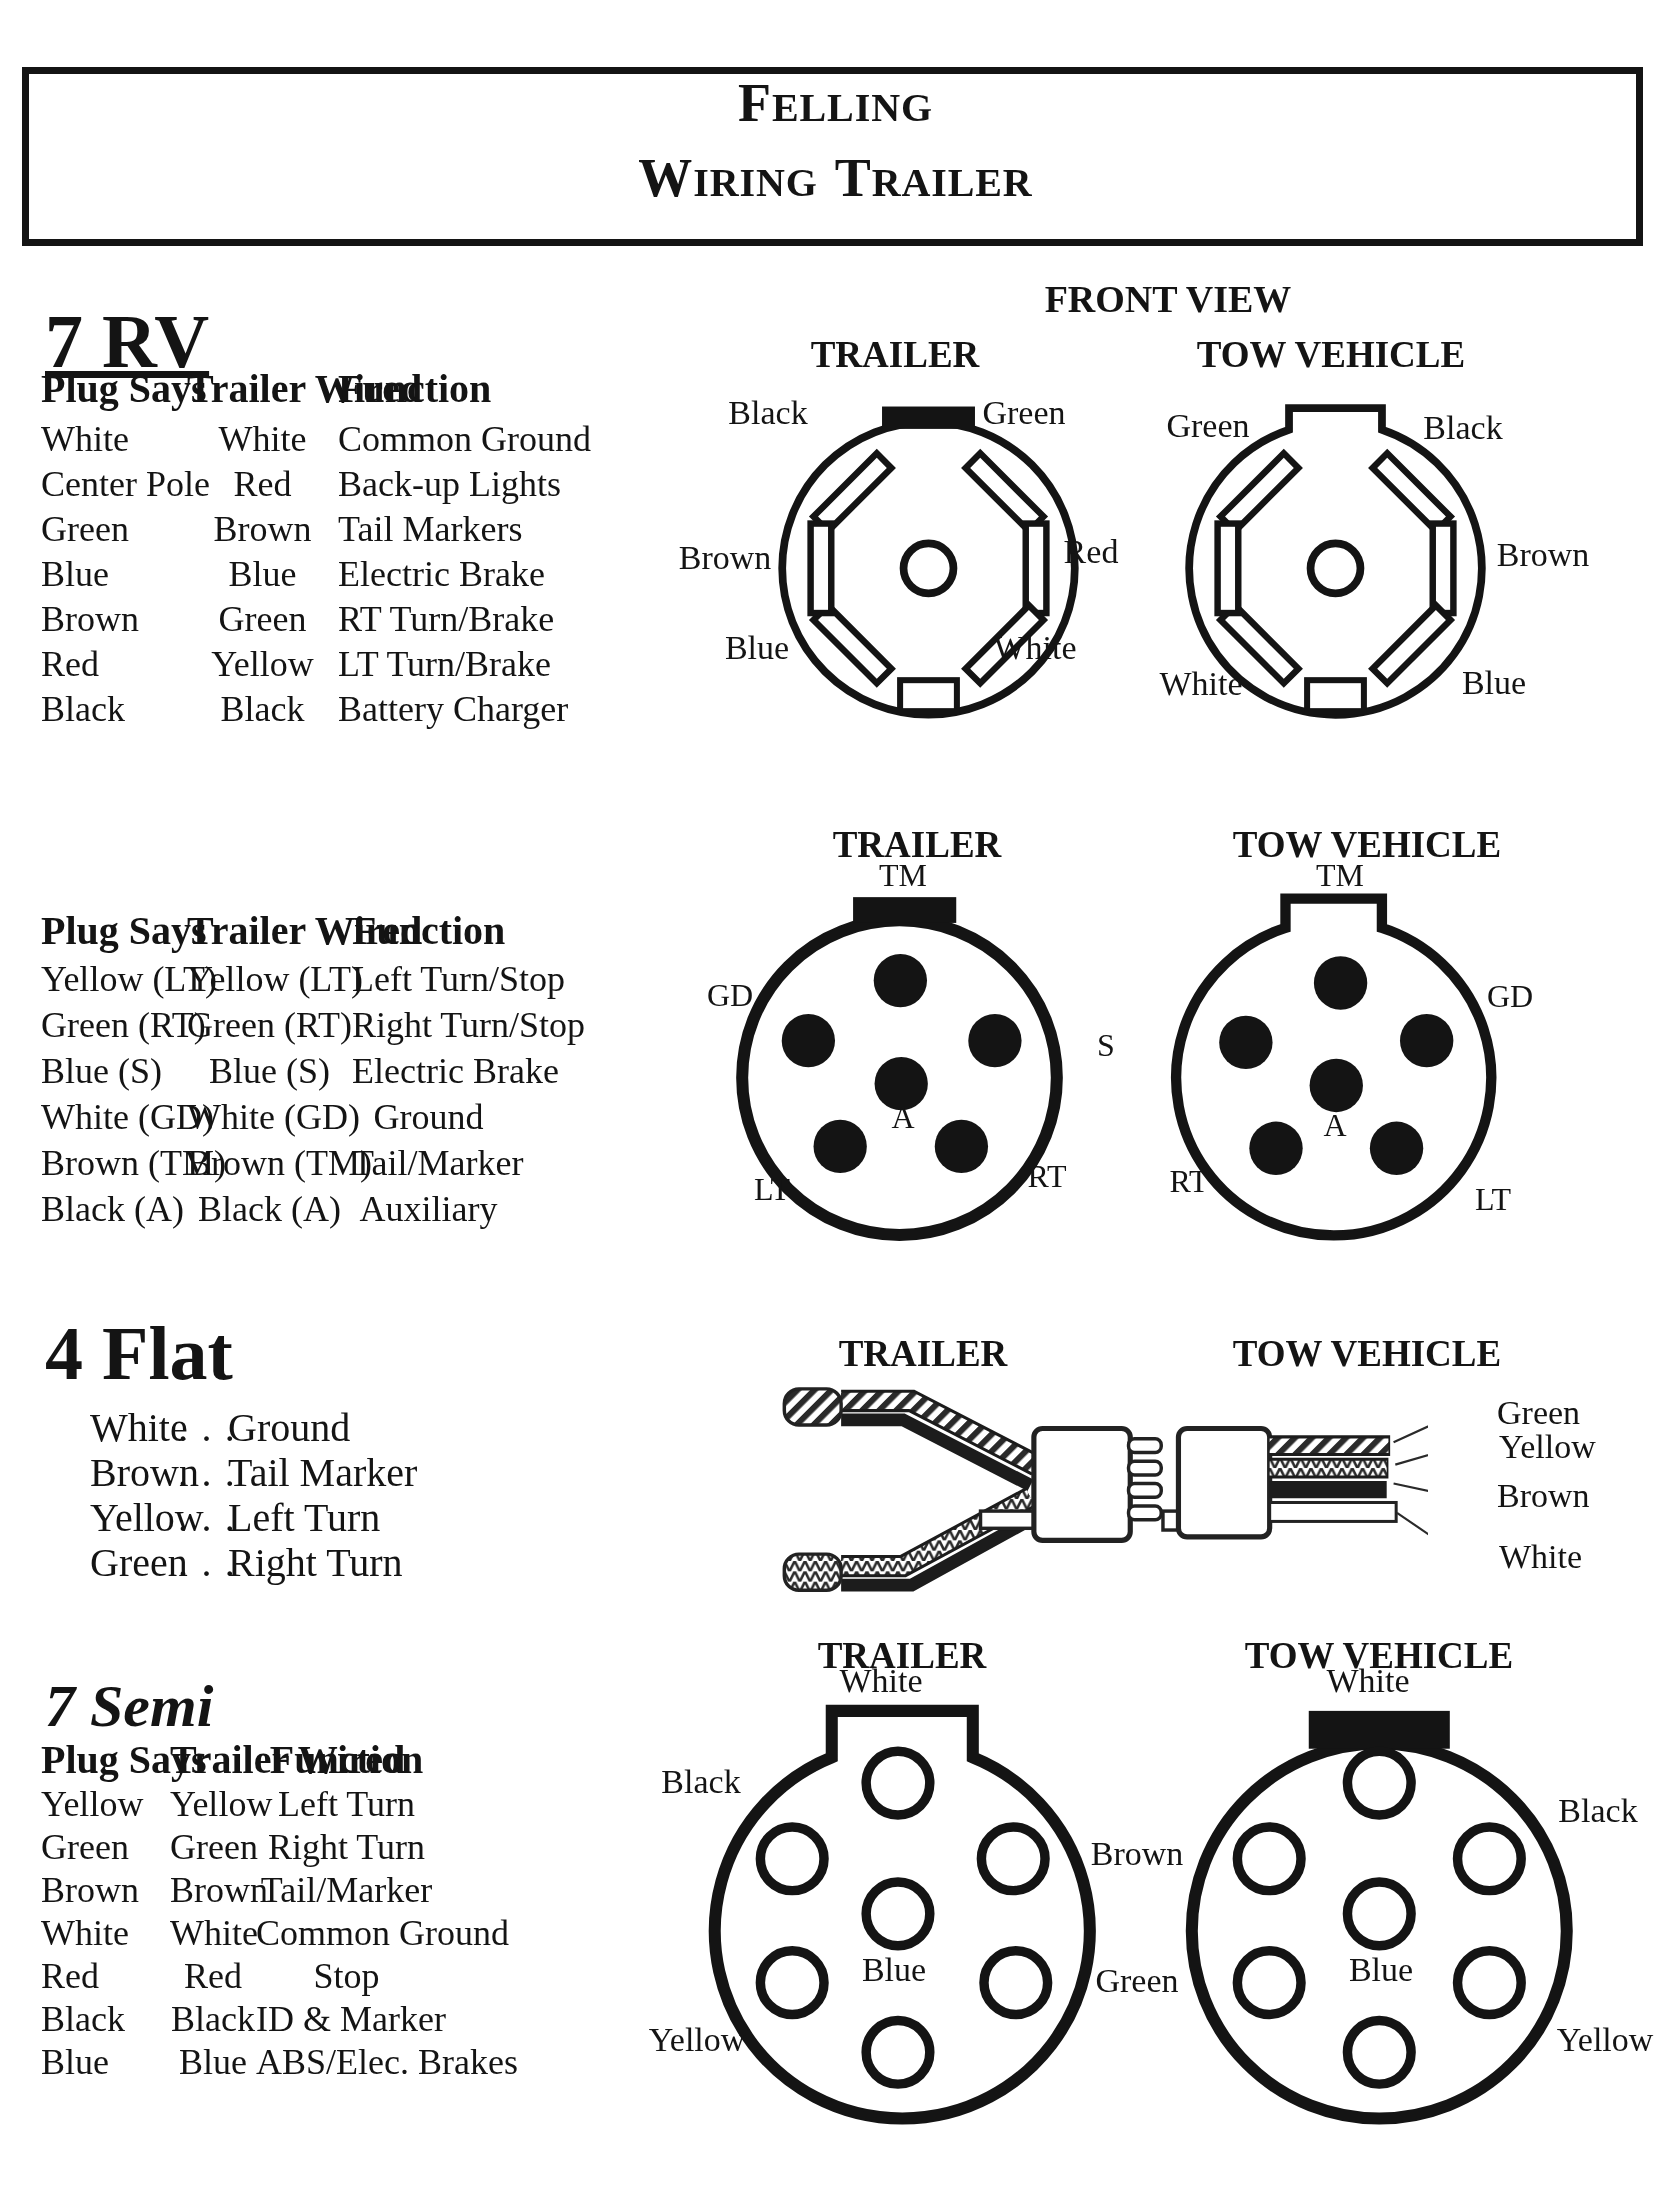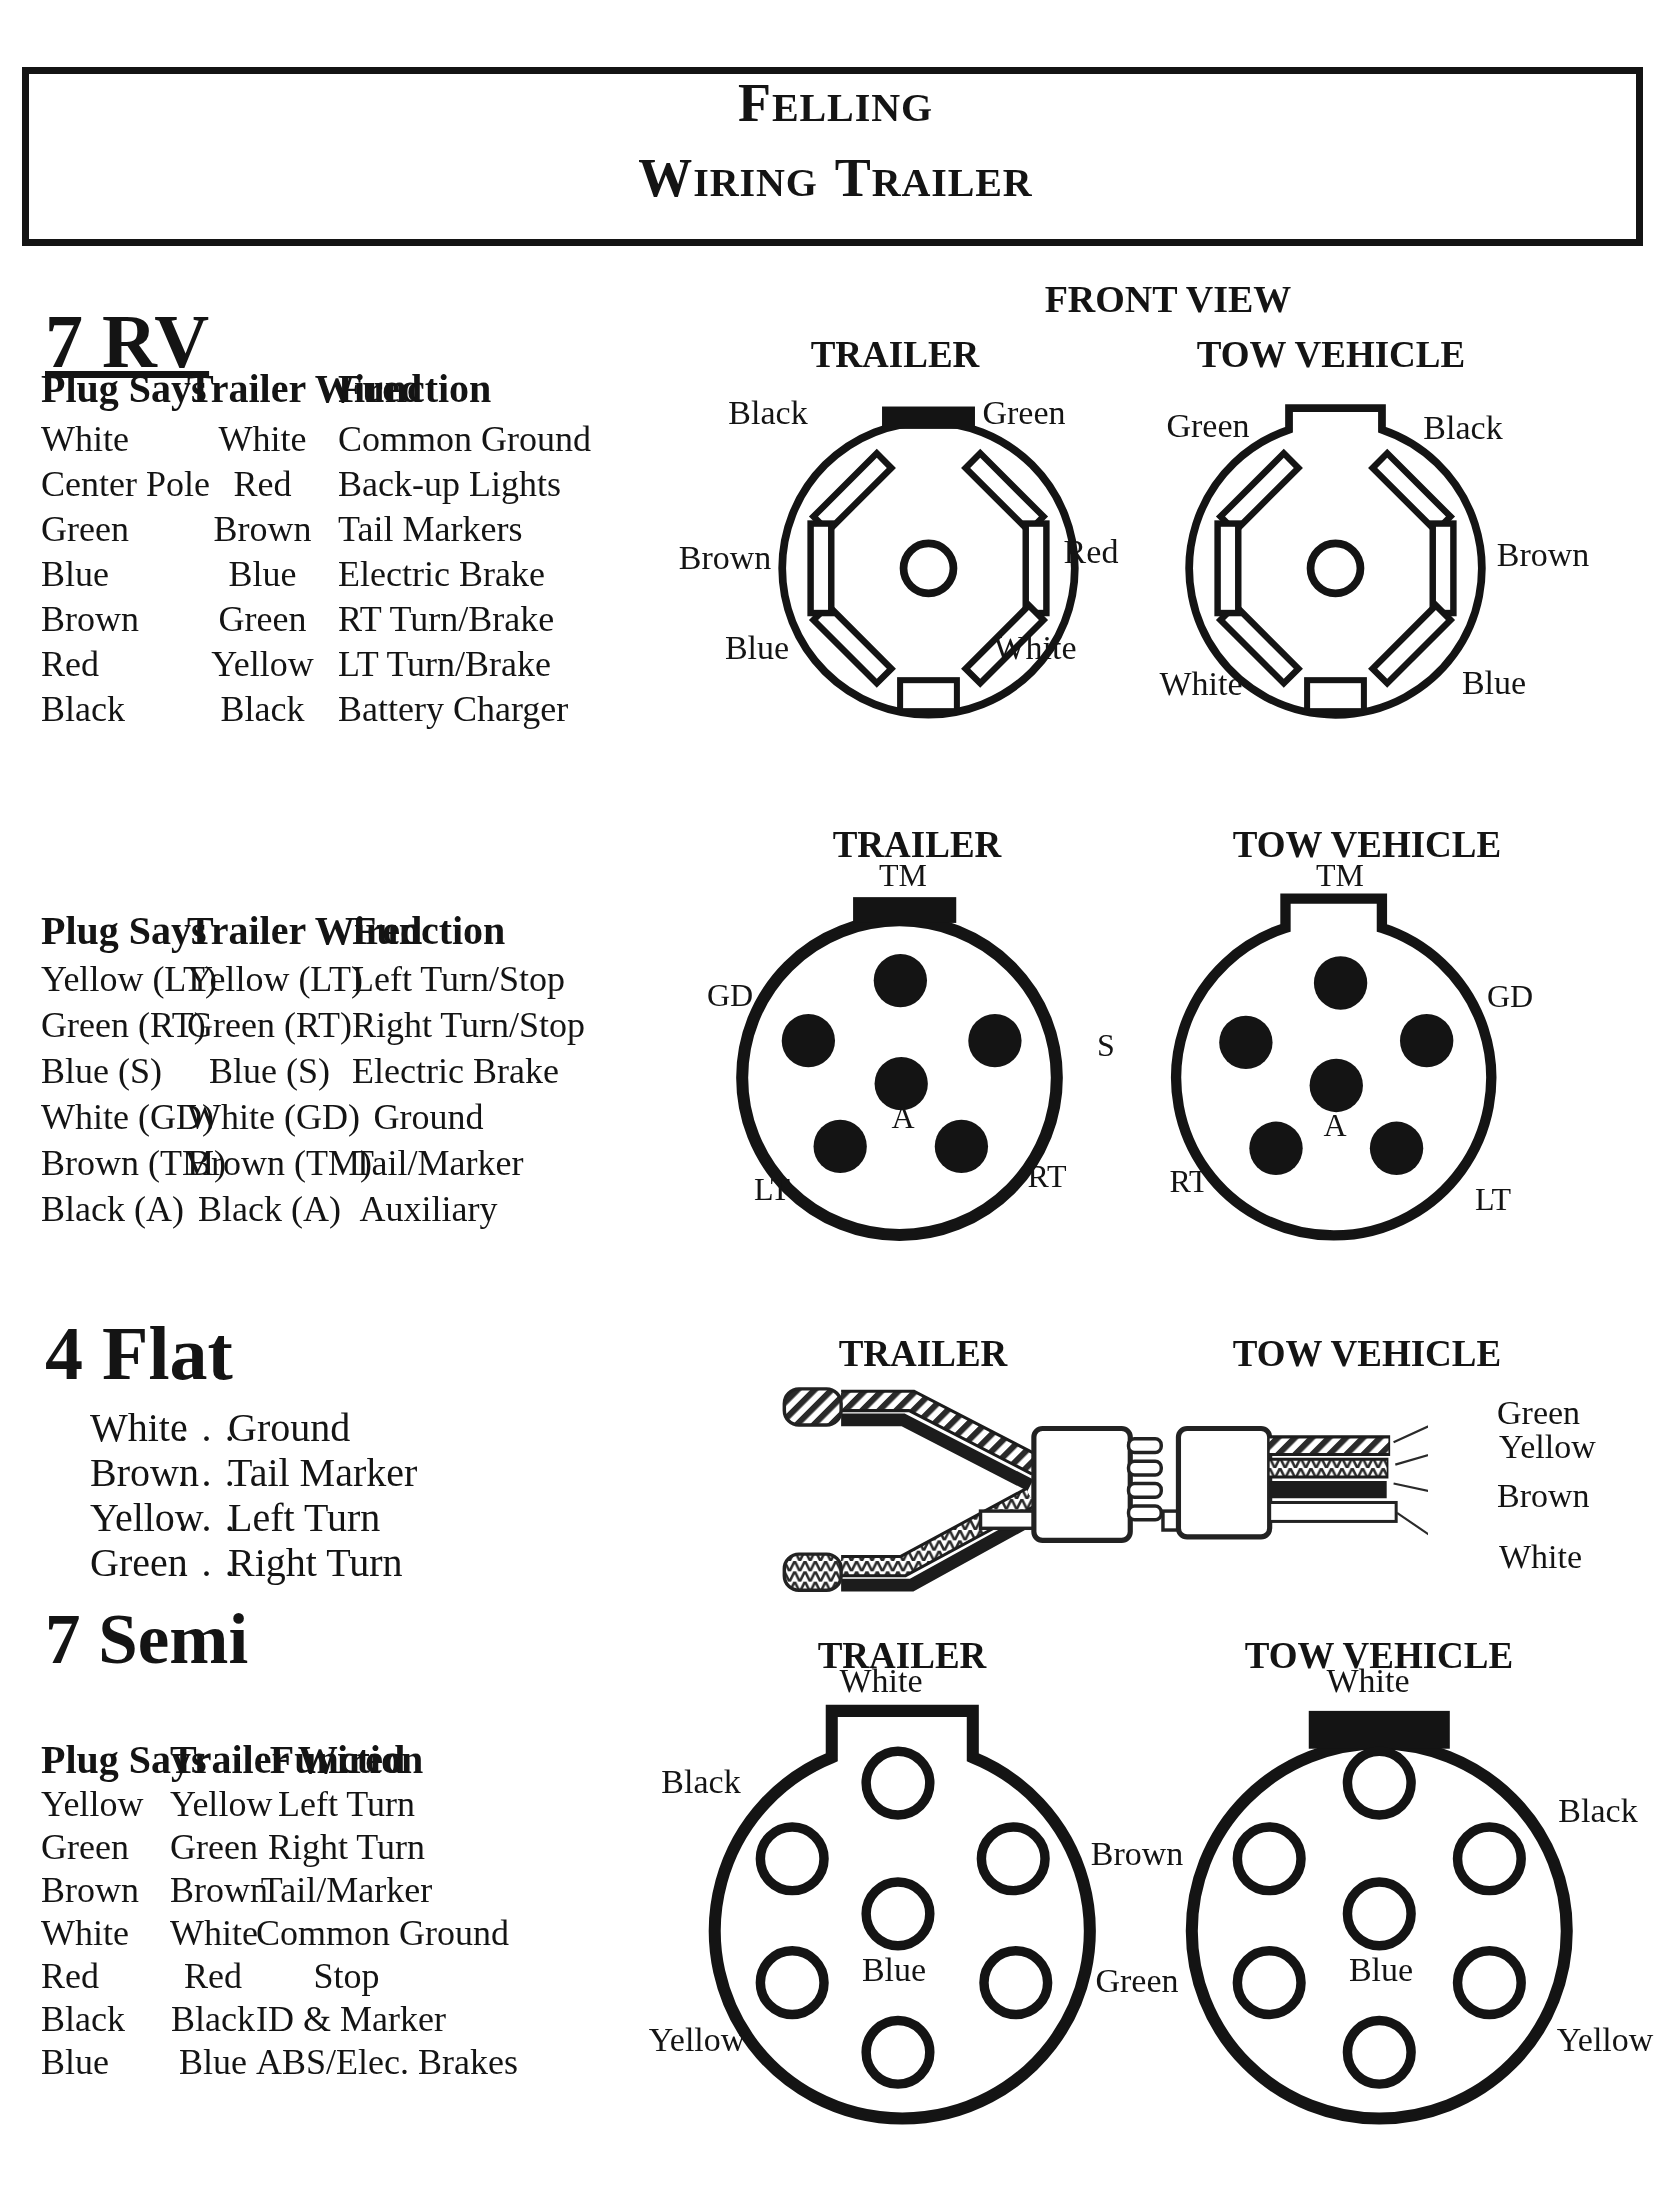--- a/index.html
+++ b/index.html
@@ -19,21 +19,21 @@
   .reg { font-size:16.3px; line-height:1; position:relative; top:-5.2px; left:-15.5px; }
   .caps-word { display:inline-block; font-weight:bold; font-size:40px; line-height:1; letter-spacing:0.9px; }
   .caps-word::first-letter { font-size:54px; }
   #hdr-line2 { left:0; top:151px; width:100%; display:flex; justify-content:center; gap:17px; }
 
   
   .sec-title { font-weight:bold; line-height:1; }
   #rv7-title    { left:45px; top:303px;  font-size:76px;text-decoration:underline; }
   #round6-title { left:45px; top:856px;  font-size:76px; }
   #flat4-title  { left:45px; top:1315px; font-size:76px; }
-  #semi7-title  { left:45px; top:1604px; font-size:71px; }
+  #semi7-title  { left:45px; top:1676px; font-size:60px;font-style:italic; }
 
   #front-view { left:1168px; top:299px; transform:translate(-50%,-50%); font-weight:bold; font-size:38px; white-space:nowrap; }
 
   
   .conn-title { font-weight:bold; font-size:37px; transform:translateX(-50%); white-space:nowrap; line-height:1; }
   #rv7-trailer-title { left:895px; top:336px; }
   #rv7-tow-title     { left:1331px; top:336px; }
   #r6-trailer-title  { left:917px; top:826px; }
   #r6-tow-title      { left:1367px; top:826px; }
   #f4-trailer-title  { left:923px; top:1335px; }

